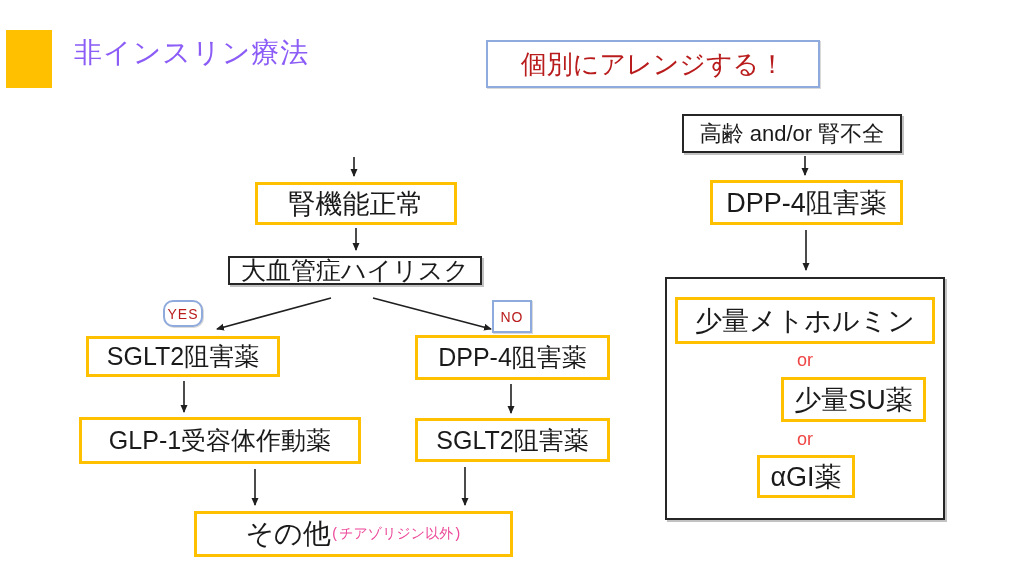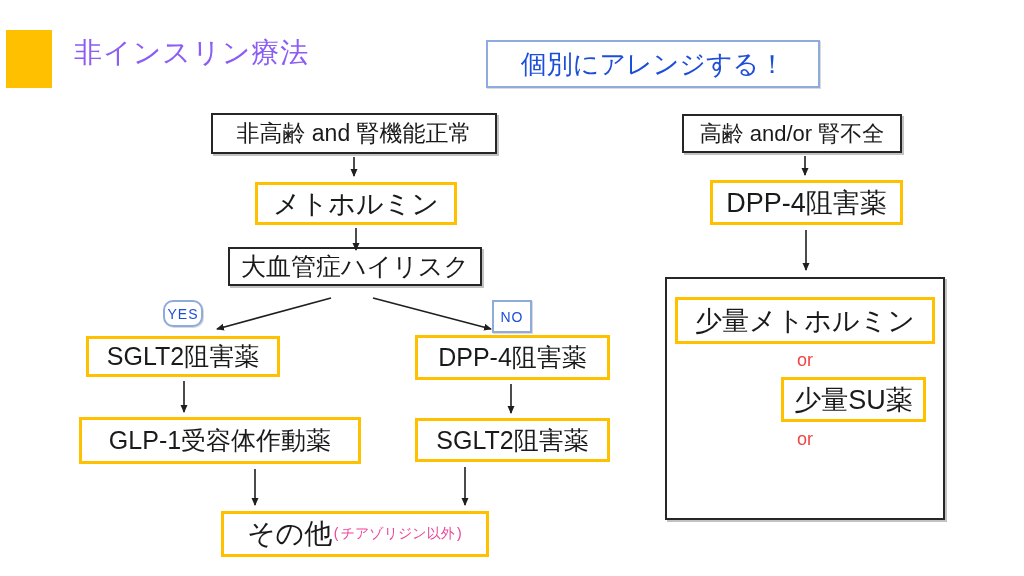--- a/index.html
+++ b/index.html
@@ -13,70 +13,70 @@
     border:2px solid #262626;background:#fff;
     box-shadow:2px 2px 0 rgba(120,120,120,.45);
     white-space:nowrap;
   }
   .box-orange{
     border:3px solid #FFC000;background:#fff;white-space:nowrap;
   }
   .box-blue{
     border:2px solid #8FAADC;background:#fff;
     box-shadow:1px 1px 0 rgba(150,150,150,.35);
-    color:#1d4ed8;white-space:nowrap;
+    color:#b91c1c;white-space:nowrap;
   }
   .title{font-size:28px;letter-spacing:1px;color:#8b5cf6;}
   .note{font-size:26px;}
   .fs22{font-size:22px;} .fs23{font-size:23px;} .fs25{font-size:25px;}
   .fs27{font-size:27px;} .fs28{font-size:28px;}
   .yesno{font-size:14px;letter-spacing:1px;}
   .or-label{font-size:18px;color:#ef4444;}
   .sub-paren{font-size:14px;color:#ec4899;font-family:Liberation Mono, monospace;}
   svg.arrows{position:absolute;left:0;top:0;pointer-events:none;}
 </style>
 </head>
 <body>
 
 <div id="stage">
 
   <div class="abs" style="left:6px;top:30px;width:46px;height:58px;background:#FFC000;"></div>
   <div class="abs title" style="left:74px;top:34px;">非インスリン療法</div>
   <div class="abs flex box-blue note" style="left:486px;top:40px;width:334px;height:48px;">個別にアレンジする！</div>
 
-  <div class="abs flex box-dark fs23" style="left:211px;top:113px;width:286px;height:41px;">非高齢 and 腎機能正常</div>
 
-  <div class="abs flex box-orange fs27" style="left:255px;top:182px;width:202px;height:43px;">メトホルミン</div>
+  <div class="abs flex box-orange fs27" style="left:255px;top:182px;width:202px;height:43px;">腎機能正常</div>
 
-  <div class="abs flex box-dark fs25" style="left:228px;top:247px;width:254px;height:39px;">大血管症ハイリスク</div>
+  <div class="abs flex box-dark fs25" style="left:228px;top:256px;width:254px;height:29px;">大血管症ハイリスク</div>
 
   <div class="abs flex box-blue yesno" style="left:163px;top:300px;width:40px;height:27px;border-radius:10px;">YES</div>
   <div class="abs flex box-blue yesno" style="left:492px;top:300px;width:40px;height:33px;">NO</div>
 
   <div class="abs flex box-orange fs25" style="left:86px;top:336px;width:194px;height:41px;">SGLT2阻害薬</div>
   <div class="abs flex box-orange fs25" style="left:43px;top:417px;width:282px;height:47px;margin-left:36px;">GLP-1受容体作動薬</div>
 
   <div class="abs flex box-orange fs25" style="left:415px;top:335px;width:195px;height:45px;">DPP-4阻害薬</div>
   <div class="abs flex box-orange fs25" style="left:415px;top:418px;width:195px;height:44px;">SGLT2阻害薬</div>
 
-  <div class="abs flex box-orange" style="left:221px;top:511px;width:268px;height:46px;">
+  <div class="abs flex box-orange" style="left:194px;top:511px;width:319px;height:46px;">
     <span class="fs28">その他</span>
       <span class="sub-paren">(チアゾリジン以外)</span>
   </div>
 
   <div class="abs flex box-dark fs22" style="left:682px;top:114px;width:220px;height:39px;">高齢 and/or 腎不全</div>
 
   <div class="abs flex box-orange fs27" style="left:710px;top:180px;width:193px;height:45px;">DPP-4阻害薬</div>
 
   <div class="abs box-dark" style="left:665px;top:277px;width:280px;height:243px;background:#fff;"></div>
 
   <div class="abs flex box-orange fs27" style="left:675px;top:297px;width:260px;height:47px;">少量メトホルミン</div>
   <div class="abs flex or-label" style="left:665px;top:349px;width:280px;height:22px;">or</div>
   <div class="abs flex box-orange fs27" style="left:733px;top:377px;width:145px;height:45px;margin-left:48px;">少量SU薬</div>
   <div class="abs flex or-label" style="left:665px;top:428px;width:280px;height:22px;">or</div>
+  <div class="abs flex box-orange fs27" style="left:757px;top:455px;width:98px;height:43px;">αGI薬</div>
 
   <svg class="arrows" width="1024" height="576" viewBox="0 0 1024 576">
     <defs>
       <marker id="ah" markerWidth="9" markerHeight="8" refX="7" refY="3.5" orient="auto" markerUnits="userSpaceOnUse">
         <path d="M0,0 L8,3.5 L0,7 Z" fill="#1f1f1f"></path>
       </marker>
     </defs>
     <g stroke="#1f1f1f" stroke-width="1.6" fill="none">
       <line x1="354" y1="157" x2="354" y2="176" marker-end="url(#ah)"></line>
       <line x1="356" y1="228" x2="356" y2="250" marker-end="url(#ah)"></line>

